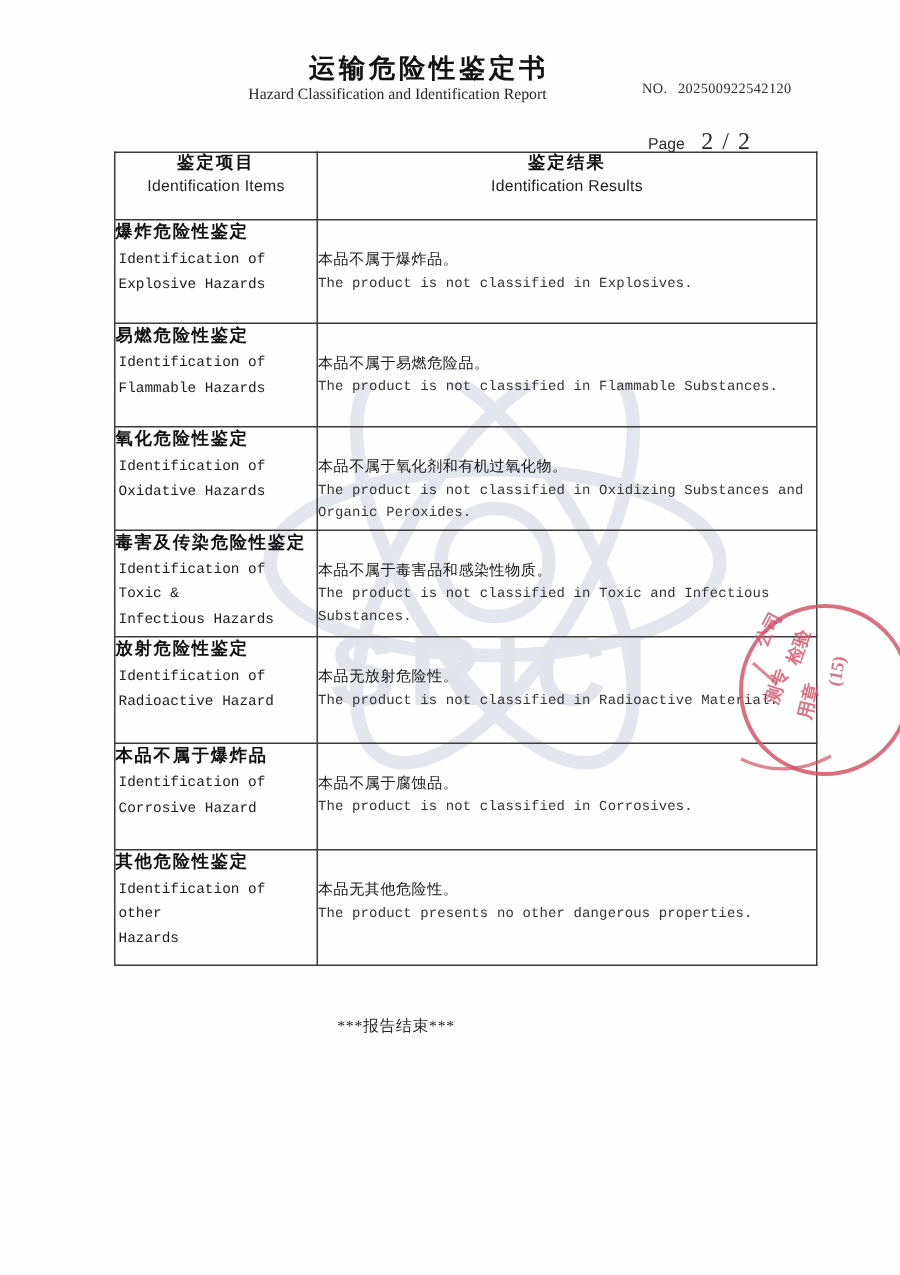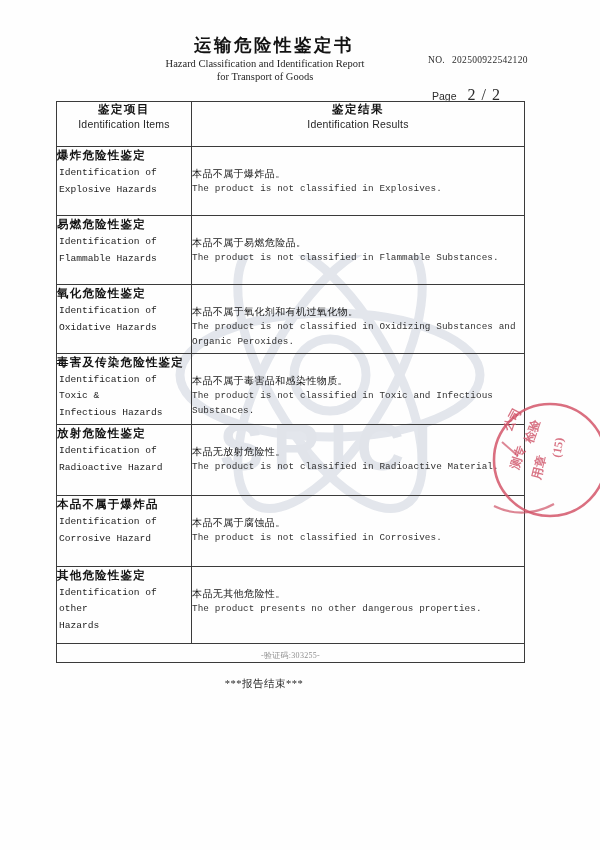--- a/index.html
+++ b/index.html
@@ -45,21 +45,21 @@
     z-index: 2;
   }
   .doc-title-cn {
     text-align: center;
     font-family: "Liberation Serif", "DejaVu Serif", serif;
     font-size: 17.5px;
     font-weight: 700;
     letter-spacing: 2.5px;
     color: #131313;
     position: absolute;
-    left: 0;
+    left: 12px;
     top: 33px;
     width: 548px;
   }
   .doc-title-en {
     position: absolute;
     left: 115px;
     top: 57px;
     width: 300px;
     text-align: center;
     font-family: "Liberation Serif", "DejaVu Serif", serif;
@@ -90,21 +90,21 @@
   .page-no .page-label { margin-right: 11px; }
   .page-no .page-value {
     font-family: Liberation Serif, serif;
     font-size: 16px;
     letter-spacing: 1px;
   }
 
   
   .tbl-wrap {
     position: absolute;
-    left: 56px;
+    left: 76px;
     top: 101px;
     width: 468px;
     z-index: 2;
   }
   table.main {
     border-collapse: collapse;
     width: 468px;
     table-layout: fixed;
     background: transparent;
   }
@@ -239,21 +239,20 @@
         <circle cx="160" cy="120" r="36"></circle>
       </g>
       <text x="160" y="215" text-anchor="middle" font-family="Liberation Sans, sans-serif" font-size="66" font-weight="bold" letter-spacing="9" fill="#e1e4ea">SRICI</text>
     </svg>
   </div>
 
   <div class="header">
     <div class="doc-title-cn">运输危险性鉴定书</div>
     <div class="doc-title-en">
       <div>Hazard Classification and Identification Report</div>
-      <div>for Transport of Goods</div>
     </div>
     <div class="report-no">
       <span class="no-label">NO.</span><span class="no-value">202500922542120</span>
     </div>
     <div class="page-no">
       <span class="page-label">Page</span><span class="page-value">2 / 2</span>
     </div>
   </div>
 
   <div class="tbl-wrap">
@@ -353,25 +352,20 @@
             <div class="item-cn">其他危险性鉴定</div>
             <div class="item-en">Identification of other</div>
             <div class="item-en">Hazards</div>
           </td>
           <td class="result">
             <div class="res-cn">本品无其他危险性。</div>
             <div class="res-en">The product presents no other dangerous properties.</div>
           </td>
         </tr>
 
-        <tr>
-          <td class="codecell" colspan="2">
-            <span class="code-text">-验证码:303255-</span>
-          </td>
-        </tr>
 
       </tbody>
     </table>
   </div>
 
   <div class="end-mark">***报告结束***</div>
 
   <div class="stamp">
     <svg width="120" height="124" viewBox="0 0 120 124" xmlns="http://www.w3.org/2000/svg">
       <circle cx="62" cy="62" r="56" fill="none" stroke="#d4566a" stroke-width="2.6" opacity="0.85"></circle>

